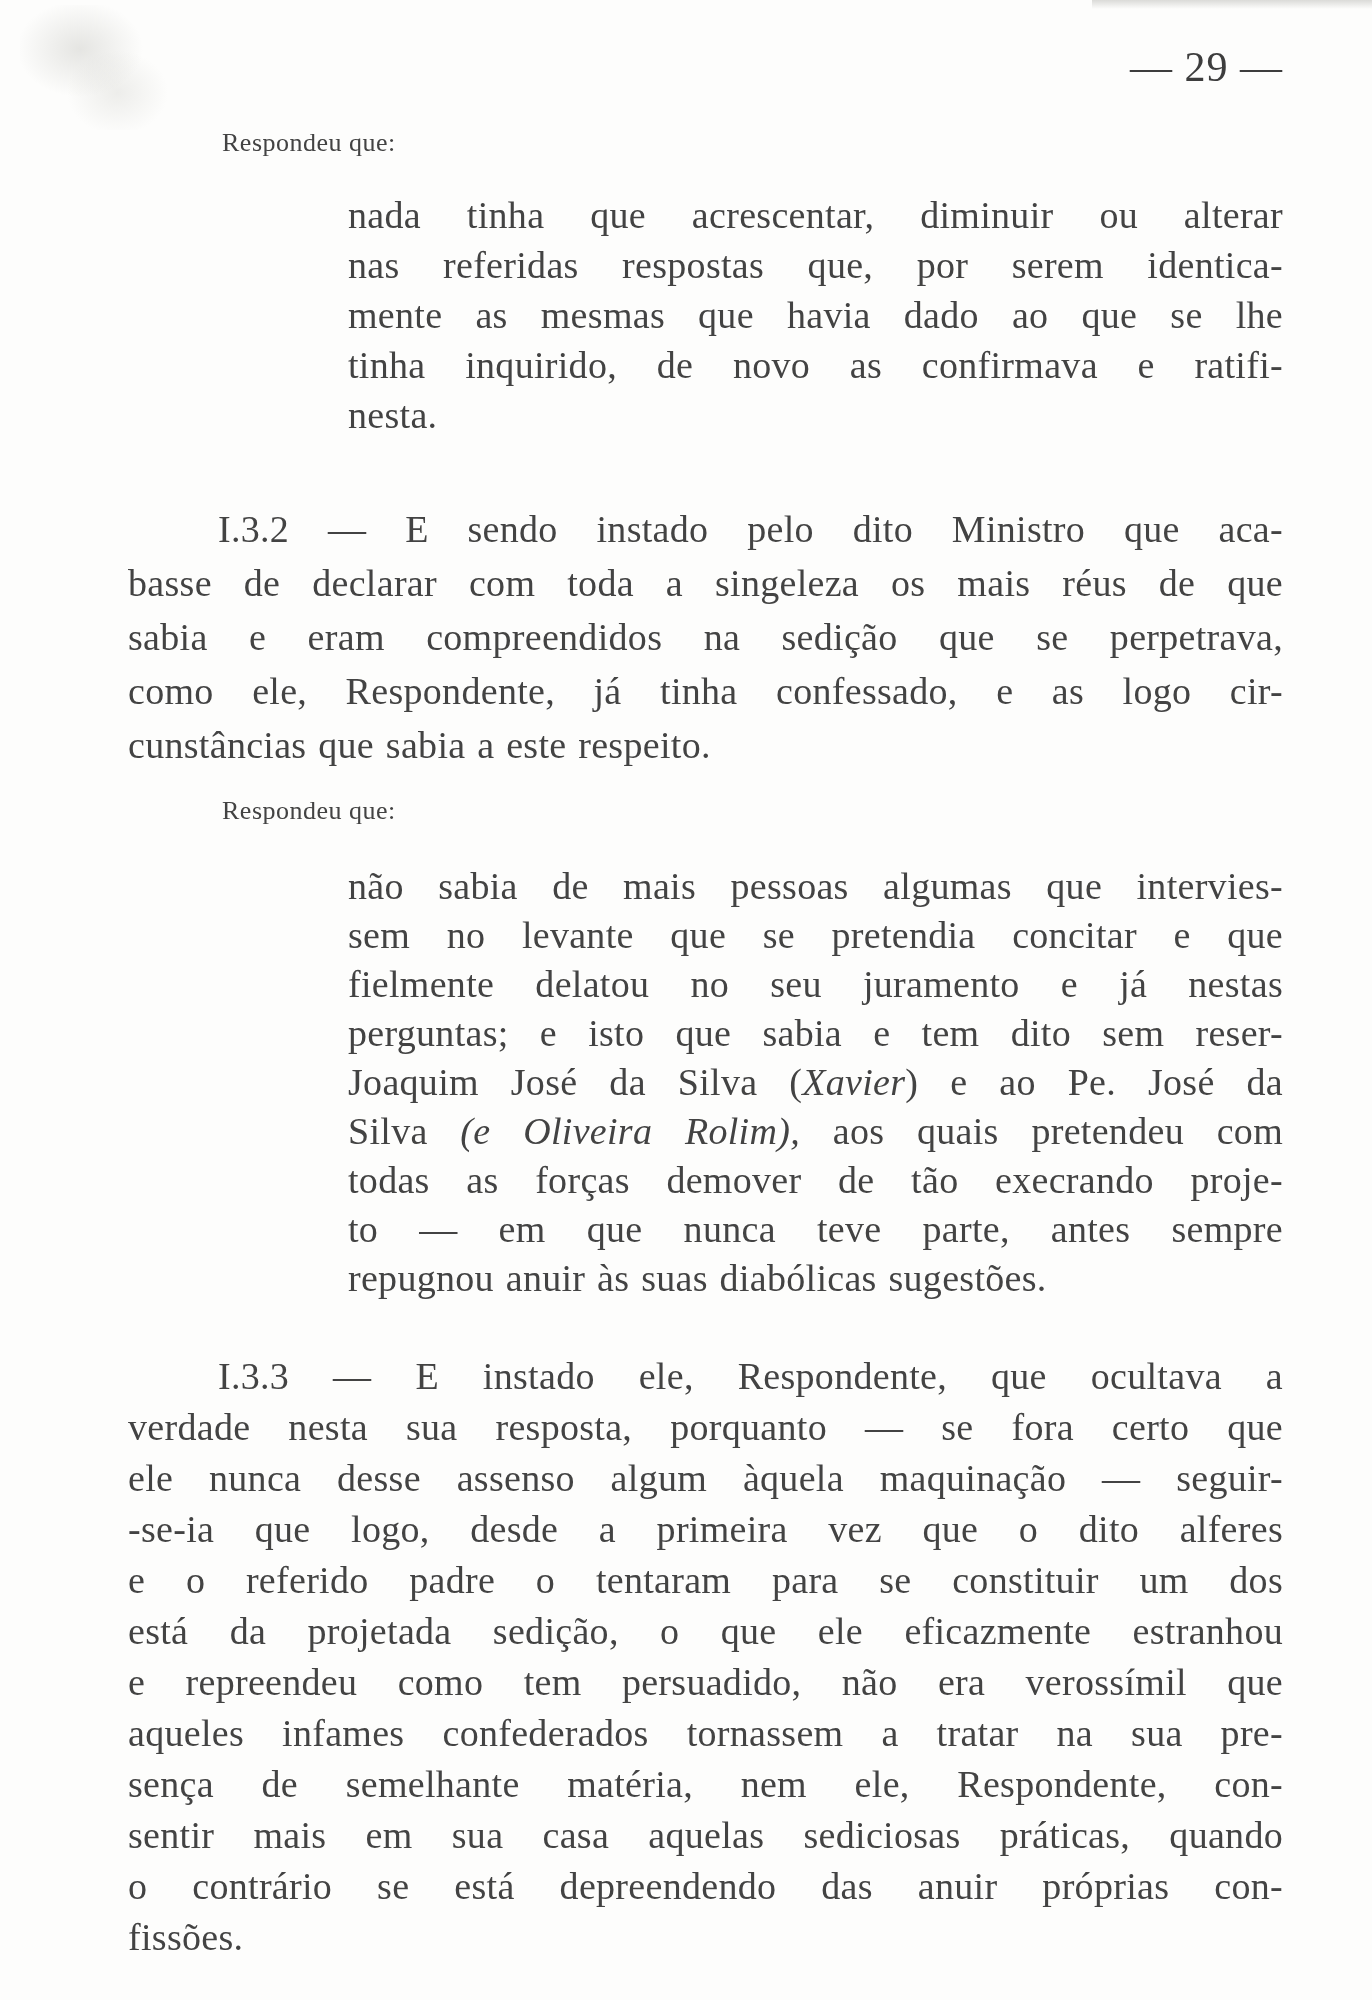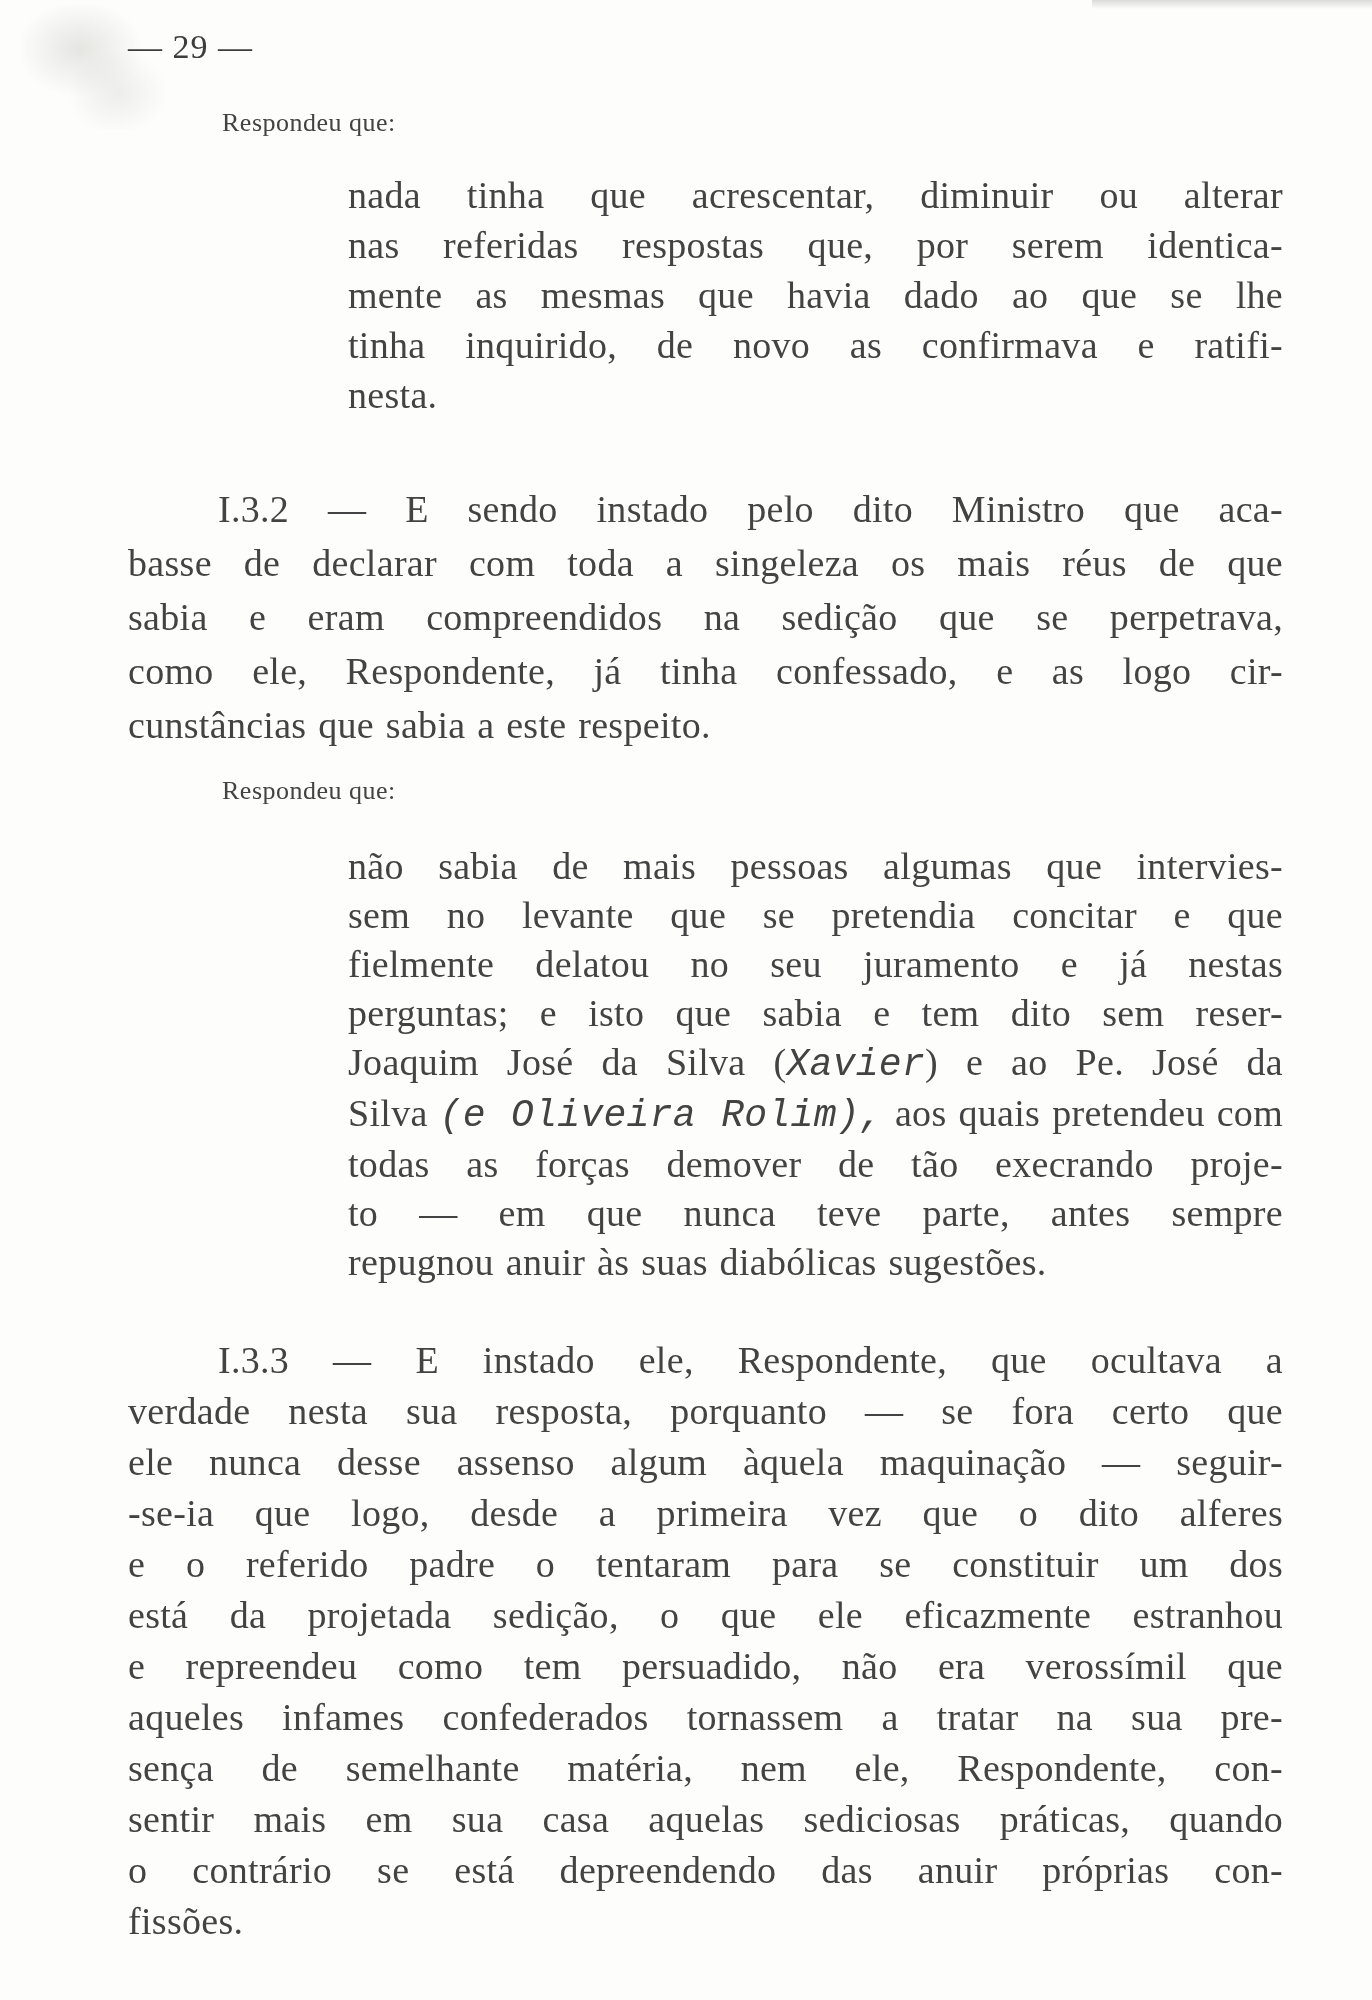--- a/index.html
+++ b/index.html
@@ -32,23 +32,23 @@
     background: linear-gradient(to bottom, rgba(190,190,186,0.55), rgba(190,190,186,0));
     pointer-events: none;
   }
   .page-inner {
     position: absolute;
     left: 128px;
     top: 0;
     width: 1155px;
   }
   .page-number {
-    margin-top: 28px;
-    text-align: left;
-    font-size: 34px;
+    margin-top: 48px;
+    text-align: right;
+    font-size: 42px;
     line-height: 38px;
     letter-spacing: 1px;
     color: #3d3d3d;
   }
   .resp-heading {
     margin-top: 38px;
     margin-left: 94px;
     font-size: 26px;
     line-height: 38px;
     letter-spacing: 0.5px;
@@ -82,21 +82,20 @@
   }
   .tline.just {
     text-align: justify;
     text-align-last: justify;
   }
   .tline.first-indent {
     padding-left: 90px;
   }
   .tline i {
     font-style: italic;
-    font-family: Liberation Mono, monospace;
   }
 </style>
 </head>
 <body>
 
 <div class="stain-topleft"></div>
 <div class="streak-topright"></div>
 
 <div class="page-inner">
 

